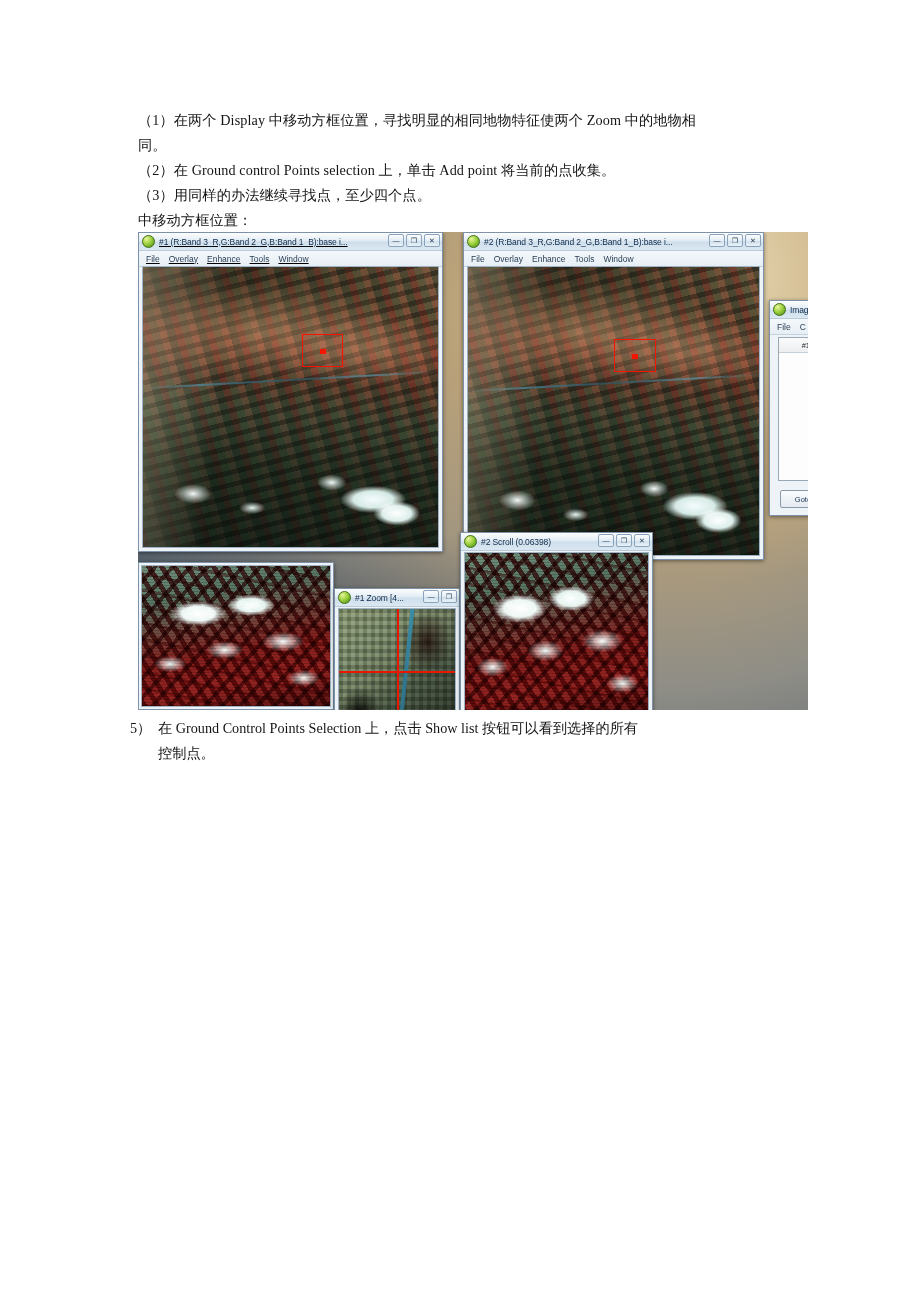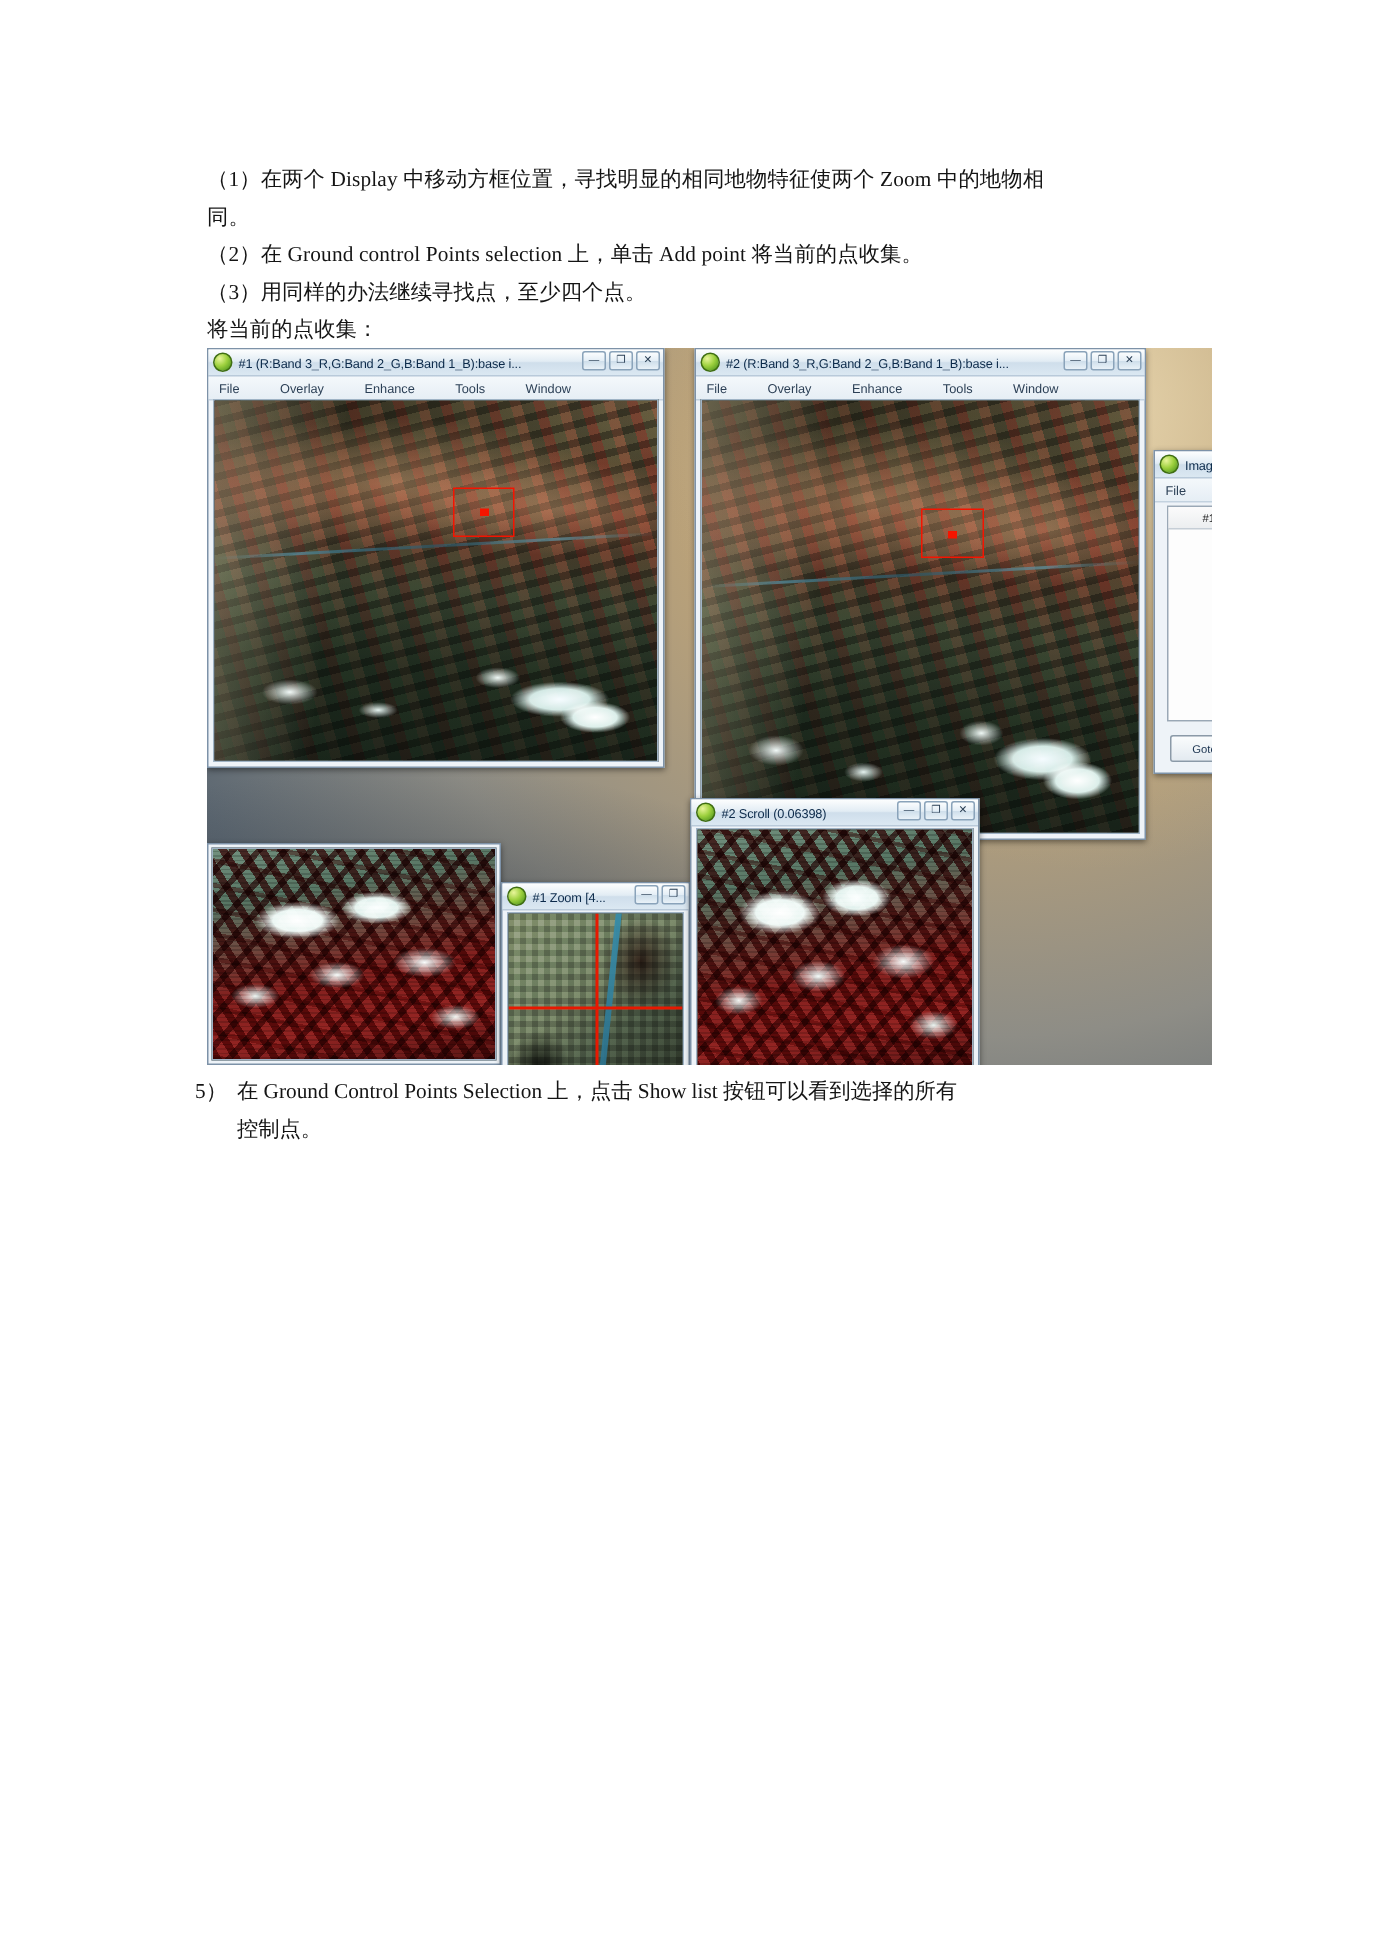--- a/index.html
+++ b/index.html
@@ -70,21 +70,21 @@
   }
   .win .tb .btns{position:absolute;right:2px;top:1px;display:flex;gap:2px;}
   .win .tb .btn{
     width:16px;height:13px;box-sizing:border-box;
     border:1px solid #8aa3ba;border-radius:2px;
     background:linear-gradient(180deg,#fbfdfe 0%,#e4eef6 50%,#cdddea 51%,#e9f2f8 100%);
     display:flex;align-items:center;justify-content:center;
     font-size:7px;color:#2a3f55;line-height:1;
   }
   .win .menubar{
-    height:15px;display:flex;align-items:center;gap:27px;padding:0 7px;
+    height:15px;display:flex;align-items:center;gap:9px;padding:0 7px;
     background:linear-gradient(180deg,#f4f8fb 0%,#e6eef5 100%);
     border-bottom:1px solid #c3d2df;
     font-size:8.5px;color:#2b3f55;
   }
   .win .canvas{position:absolute;left:3px;right:3px;top:33px;bottom:3px;overflow:hidden;
     border:1px solid #9fb3c5;background:#1c2418;}
 
   
   .terrain-a{
     position:absolute;inset:0;
@@ -180,27 +180,27 @@
 </head>
 <body>
 
 <div class="page">
 
   <div class="doc-text">
     <p>（1）在两个 Display 中移动方框位置，寻找明显的相同地物特征使两个 Zoom 中的地物相</p>
     <p>同。</p>
     <p>（2）在 Ground control Points selection 上，单击 Add point 将当前的点收集。</p>
     <p>（3）用同样的办法继续寻找点，至少四个点。</p>
-    <p class="sub-line">将当前的点收集：</p>
+    <p class="sub-line">中移动方框位置：</p>
   </div>
 
   <div class="shot">
     <div class="desktop-glow"></div>
 
-    <div class="win" style="left:0px;top:0px;width:305px;height:280px;">
+    <div class="win" style="left:0px;top:0px;width:305px;height:320px;text-decoration:underline;">
       <div class="tb">
         <span class="ico"></span>
         <span class="ttl">#1 (R:Band 3_R,G:Band 2_G,B:Band 1_B):base i...</span>
         <span class="btns">
           <span class="btn">—</span>
           <span class="btn">❐</span>
           <span class="btn">✕</span>
         </span>
       </div>
       <div class="menubar">

